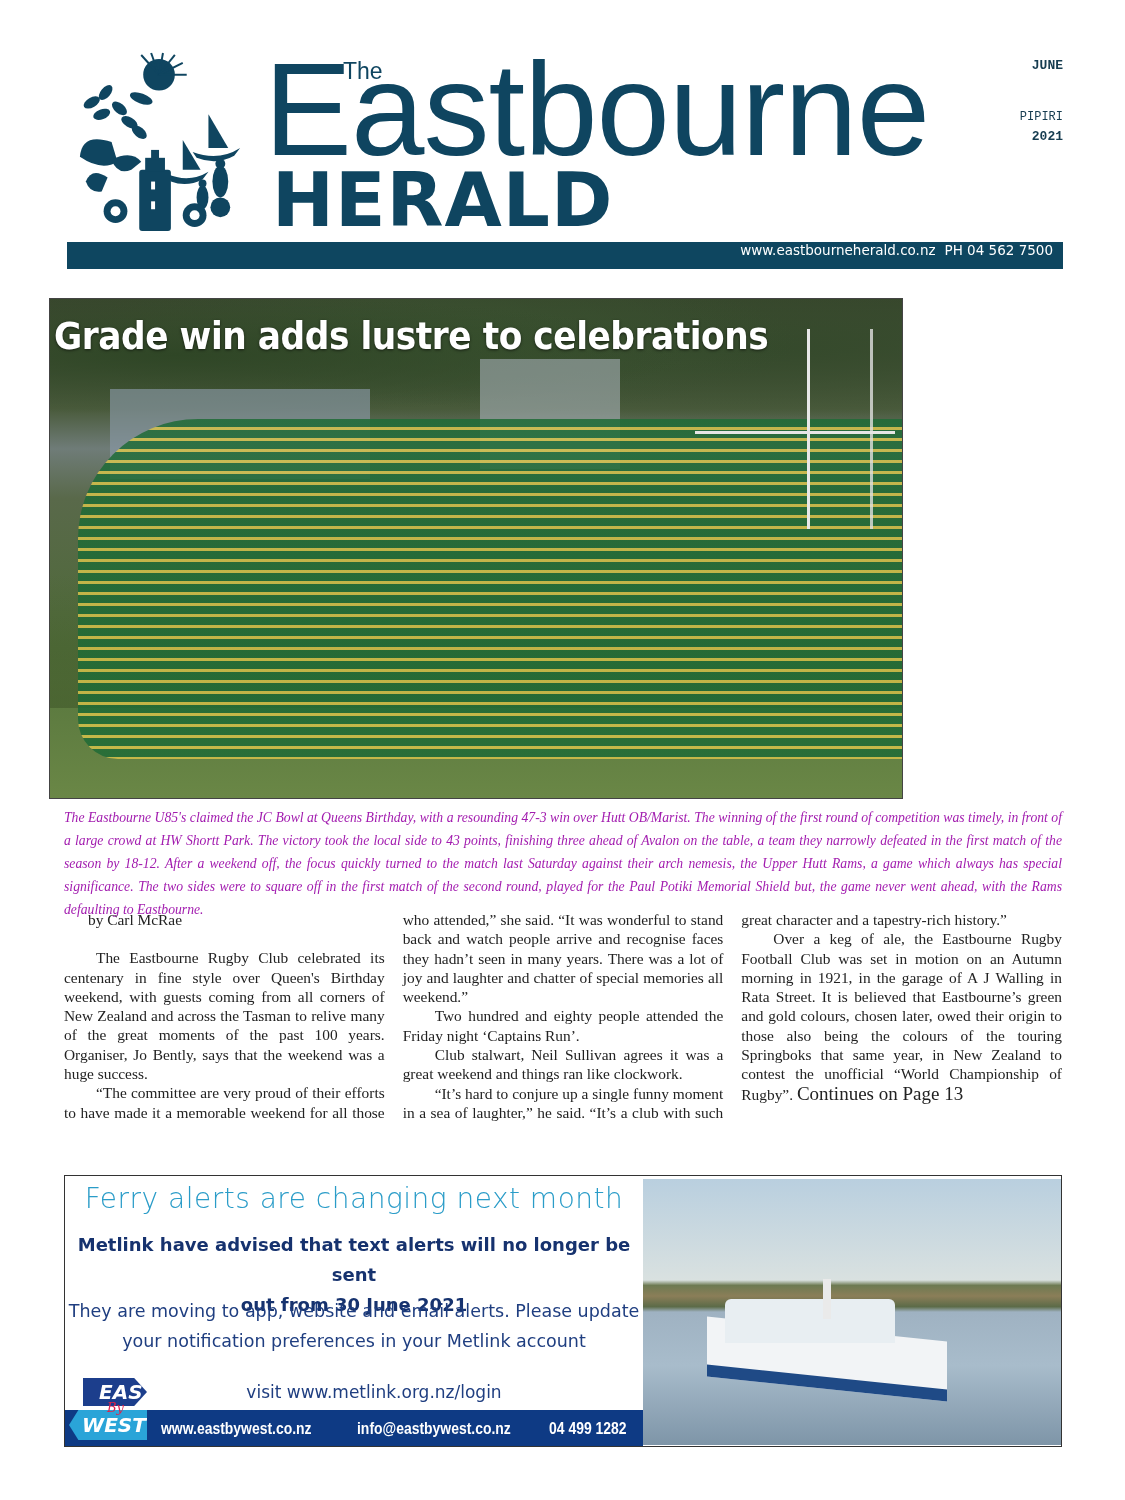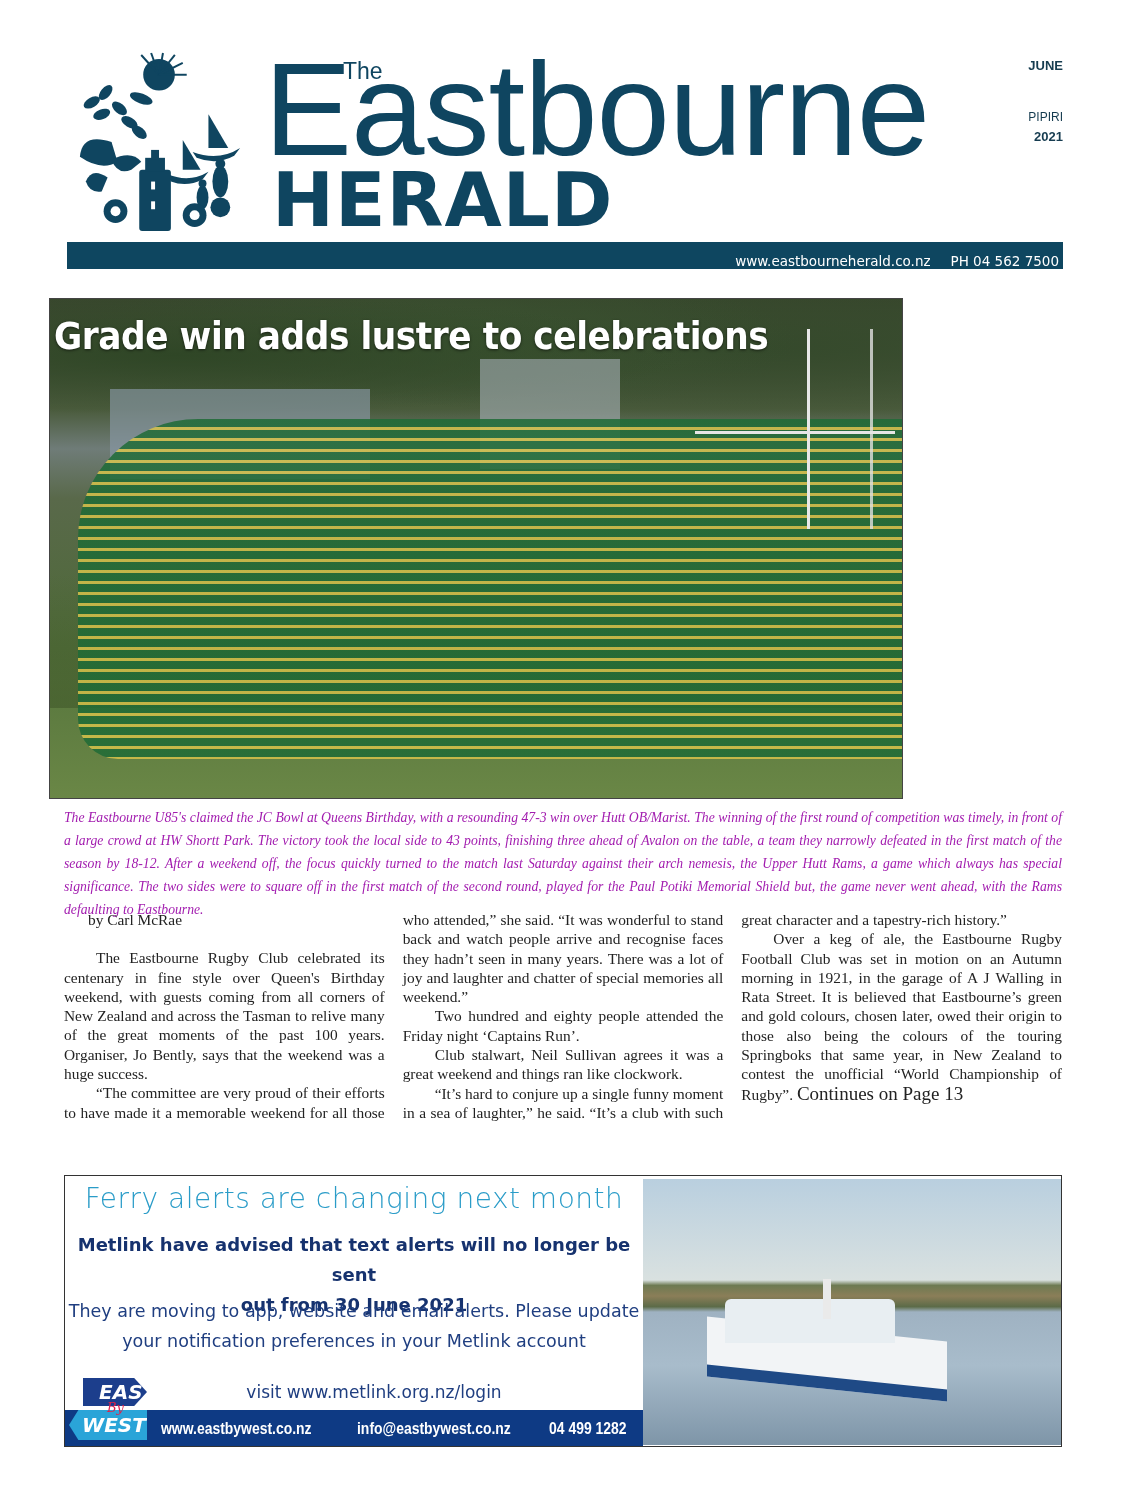--- a/index.html
+++ b/index.html
@@ -5,26 +5,26 @@
   * { box-sizing: border-box; margin: 0; padding: 0; }
   html, body { width: 1125px; height: 1500px; background: #ffffff; overflow: hidden; }
   body { position: relative; font-family: "Liberation Serif", serif; color: #1e1e1e; }
 
   
   .masthead { position: absolute; left: 0; top: 0; width: 1125px; height: 240px; }
   .logo { position: absolute; left: 72px; top: 52px; width: 178px; width: 178px; height: 180px; }
   .title-the { position: absolute; left: 343px; top: 58px; font-family: "Liberation Sans", sans-serif; font-size: 23px; color: #0f4560; }
   .title-eastbourne { position: absolute; left: 264px; top: 40px; font-family: "Liberation Sans", sans-serif; font-weight: 400; font-size: 132px; line-height: 140px; color: #0f4560; letter-spacing: -1px; }
   .title-herald { position: absolute; left: 272px; top: 160px; font-family: "DejaVu Sans", sans-serif; font-weight: bold; font-size: 74px; line-height: 80px; color: #0f4560; letter-spacing: 1px; }
-  .issue { position: absolute; right: 62px; top: 56px; text-align: right; font-family: Liberation Sans, sans-serif; color: #163c50; line-height: 19px; }
+  .issue { position: absolute; right: 62px; top: 56px; text-align: right; font-family: Liberation Mono, monospace; color: #163c50; line-height: 19px; }
   .issue .m { font-weight: bold; font-size: 13px; }
   .issue .p { font-size: 12px; margin-top: 33px; }
   .issue .y { font-weight: bold; font-size: 13px; }
 
-  .bluebar { position: absolute; left: 67px; top: 242px; width: 996px; height: 27px; background: #0e4660; color: #ffffff; font-family: "DejaVu Sans", sans-serif; font-size: 13.5px; display: flex; justify-content: flex-end; align-items: flex-end; padding-right: 4px; gap: 20px; }
+  .bluebar { position: absolute; left: 67px; top: 242px; width: 996px; height: 27px; background: #0e4660; color: #ffffff; font-family: "DejaVu Sans", sans-serif; font-size: 13.5px; display: flex; justify-content: flex-end; align-items: flex-start; padding-right: 10px; gap: 9px; }
 
   
   .photo { position: absolute; left: 49px; top: 298px; width: 854px; height: 501px; border: 1px solid #444; overflow: hidden;
     background:
       linear-gradient(180deg, rgba(30,45,25,0.0) 0%, rgba(30,45,25,0.0) 55%, rgba(70,95,45,0.6) 80%, rgba(75,100,50,1) 100%),
       linear-gradient(180deg, #38472d 0%, #4a5b3c 22%, #6f7c78 30%, #59694a 40%, #4e6a38 70%, #5c7b3e 100%); }
   .photo .trees { position: absolute; left: 0; top: 0; width: 100%; height: 140px;
     background: radial-gradient(ellipse at 15% 40%, #2f4626 0%, transparent 50%),
                 radial-gradient(ellipse at 45% 30%, #3a5230 0%, transparent 55%),
                 radial-gradient(ellipse at 80% 35%, #34492b 0%, transparent 55%); }

